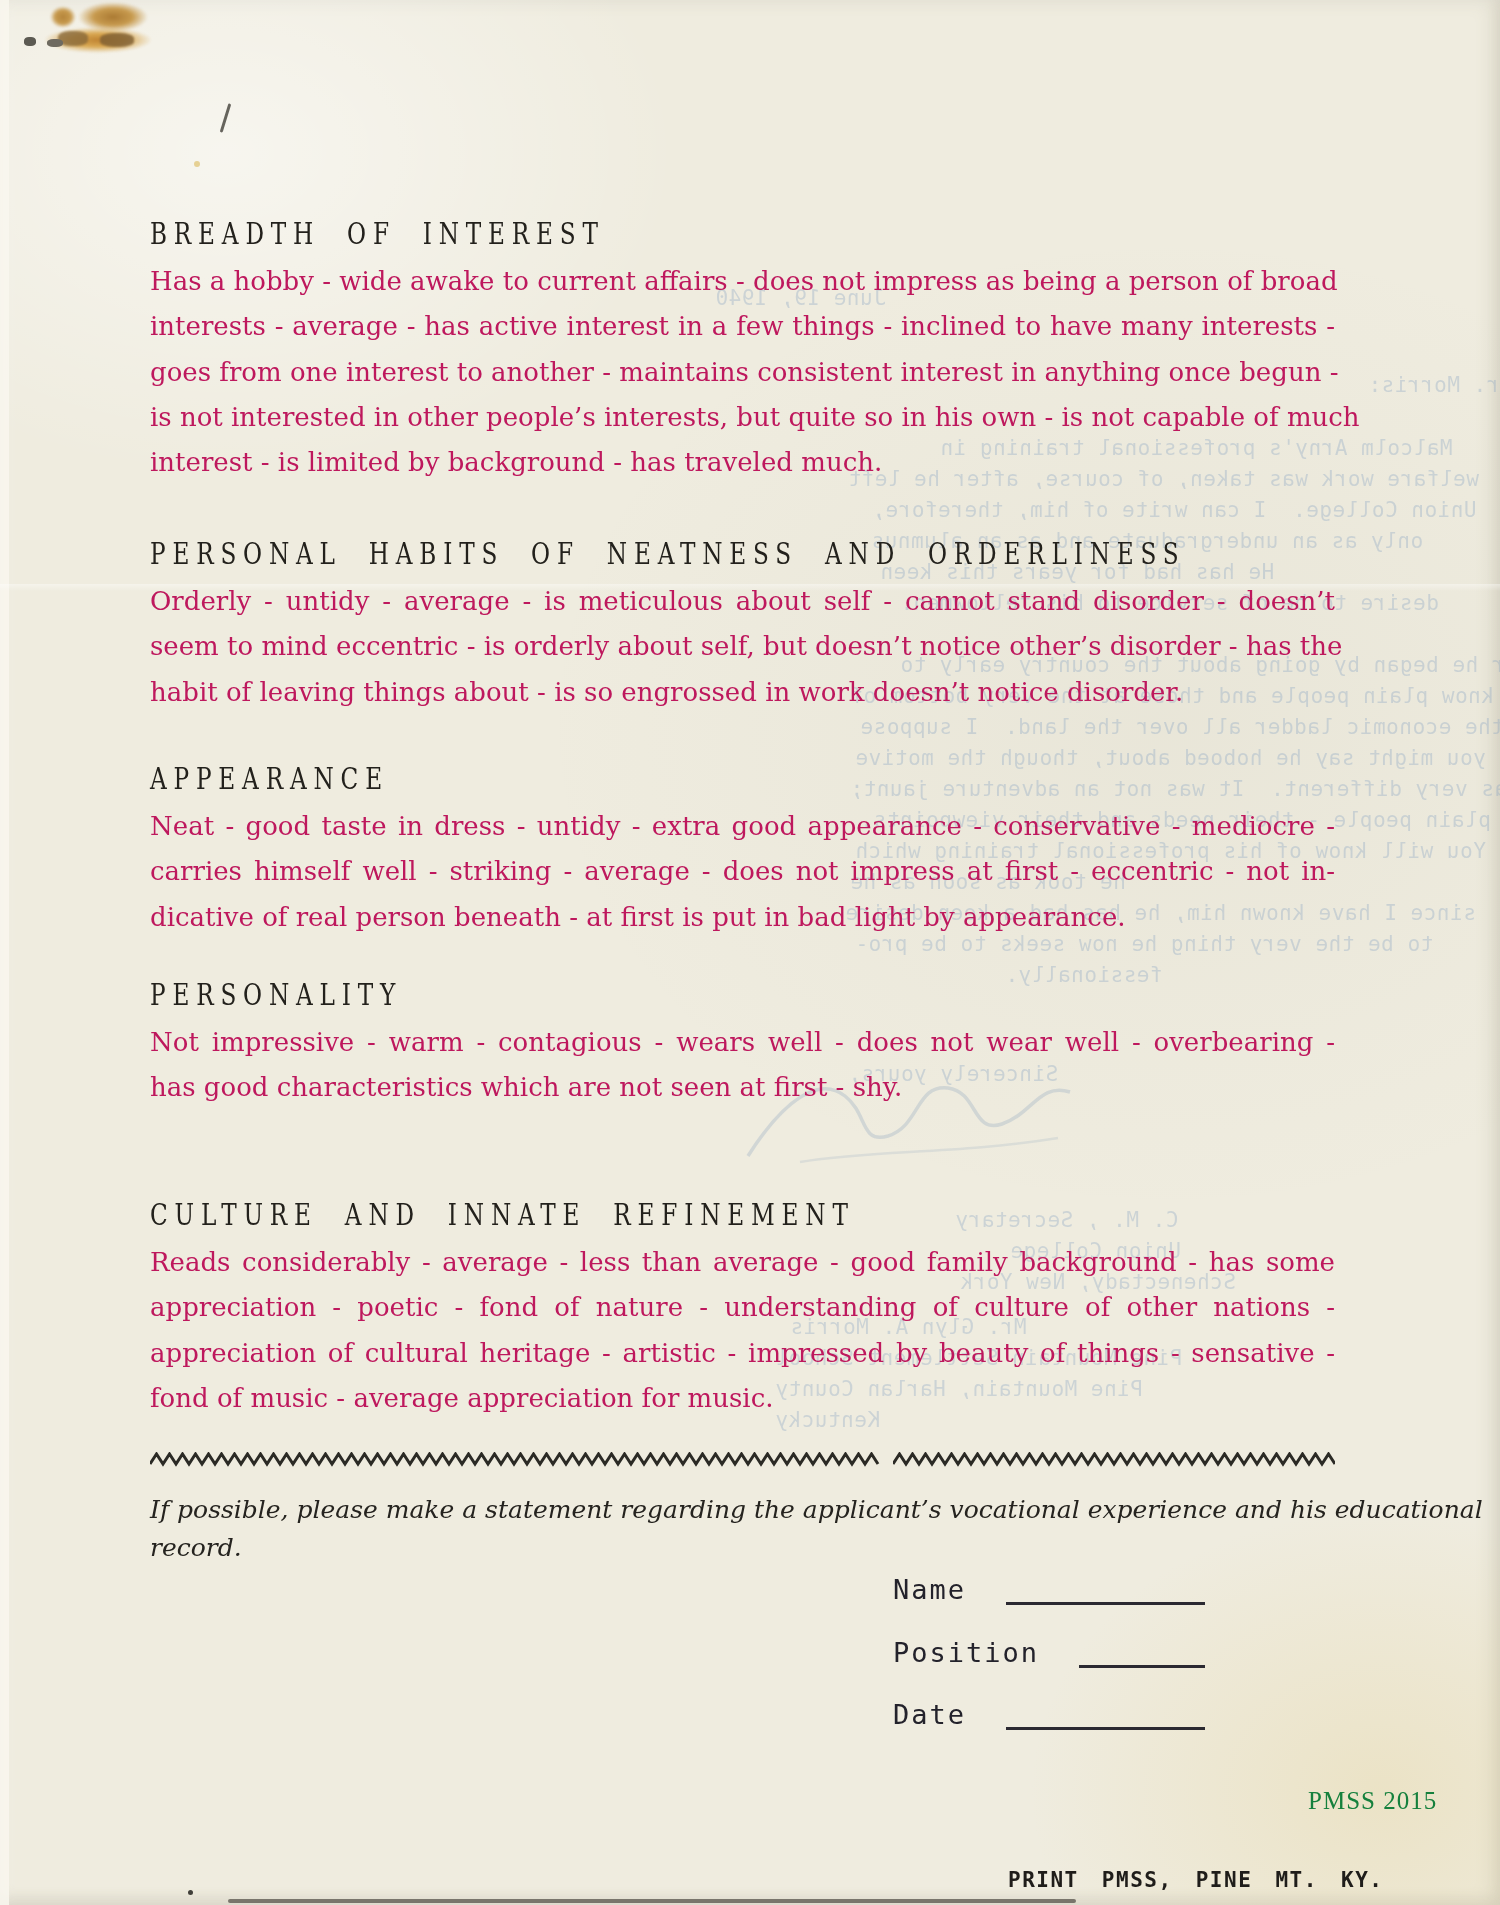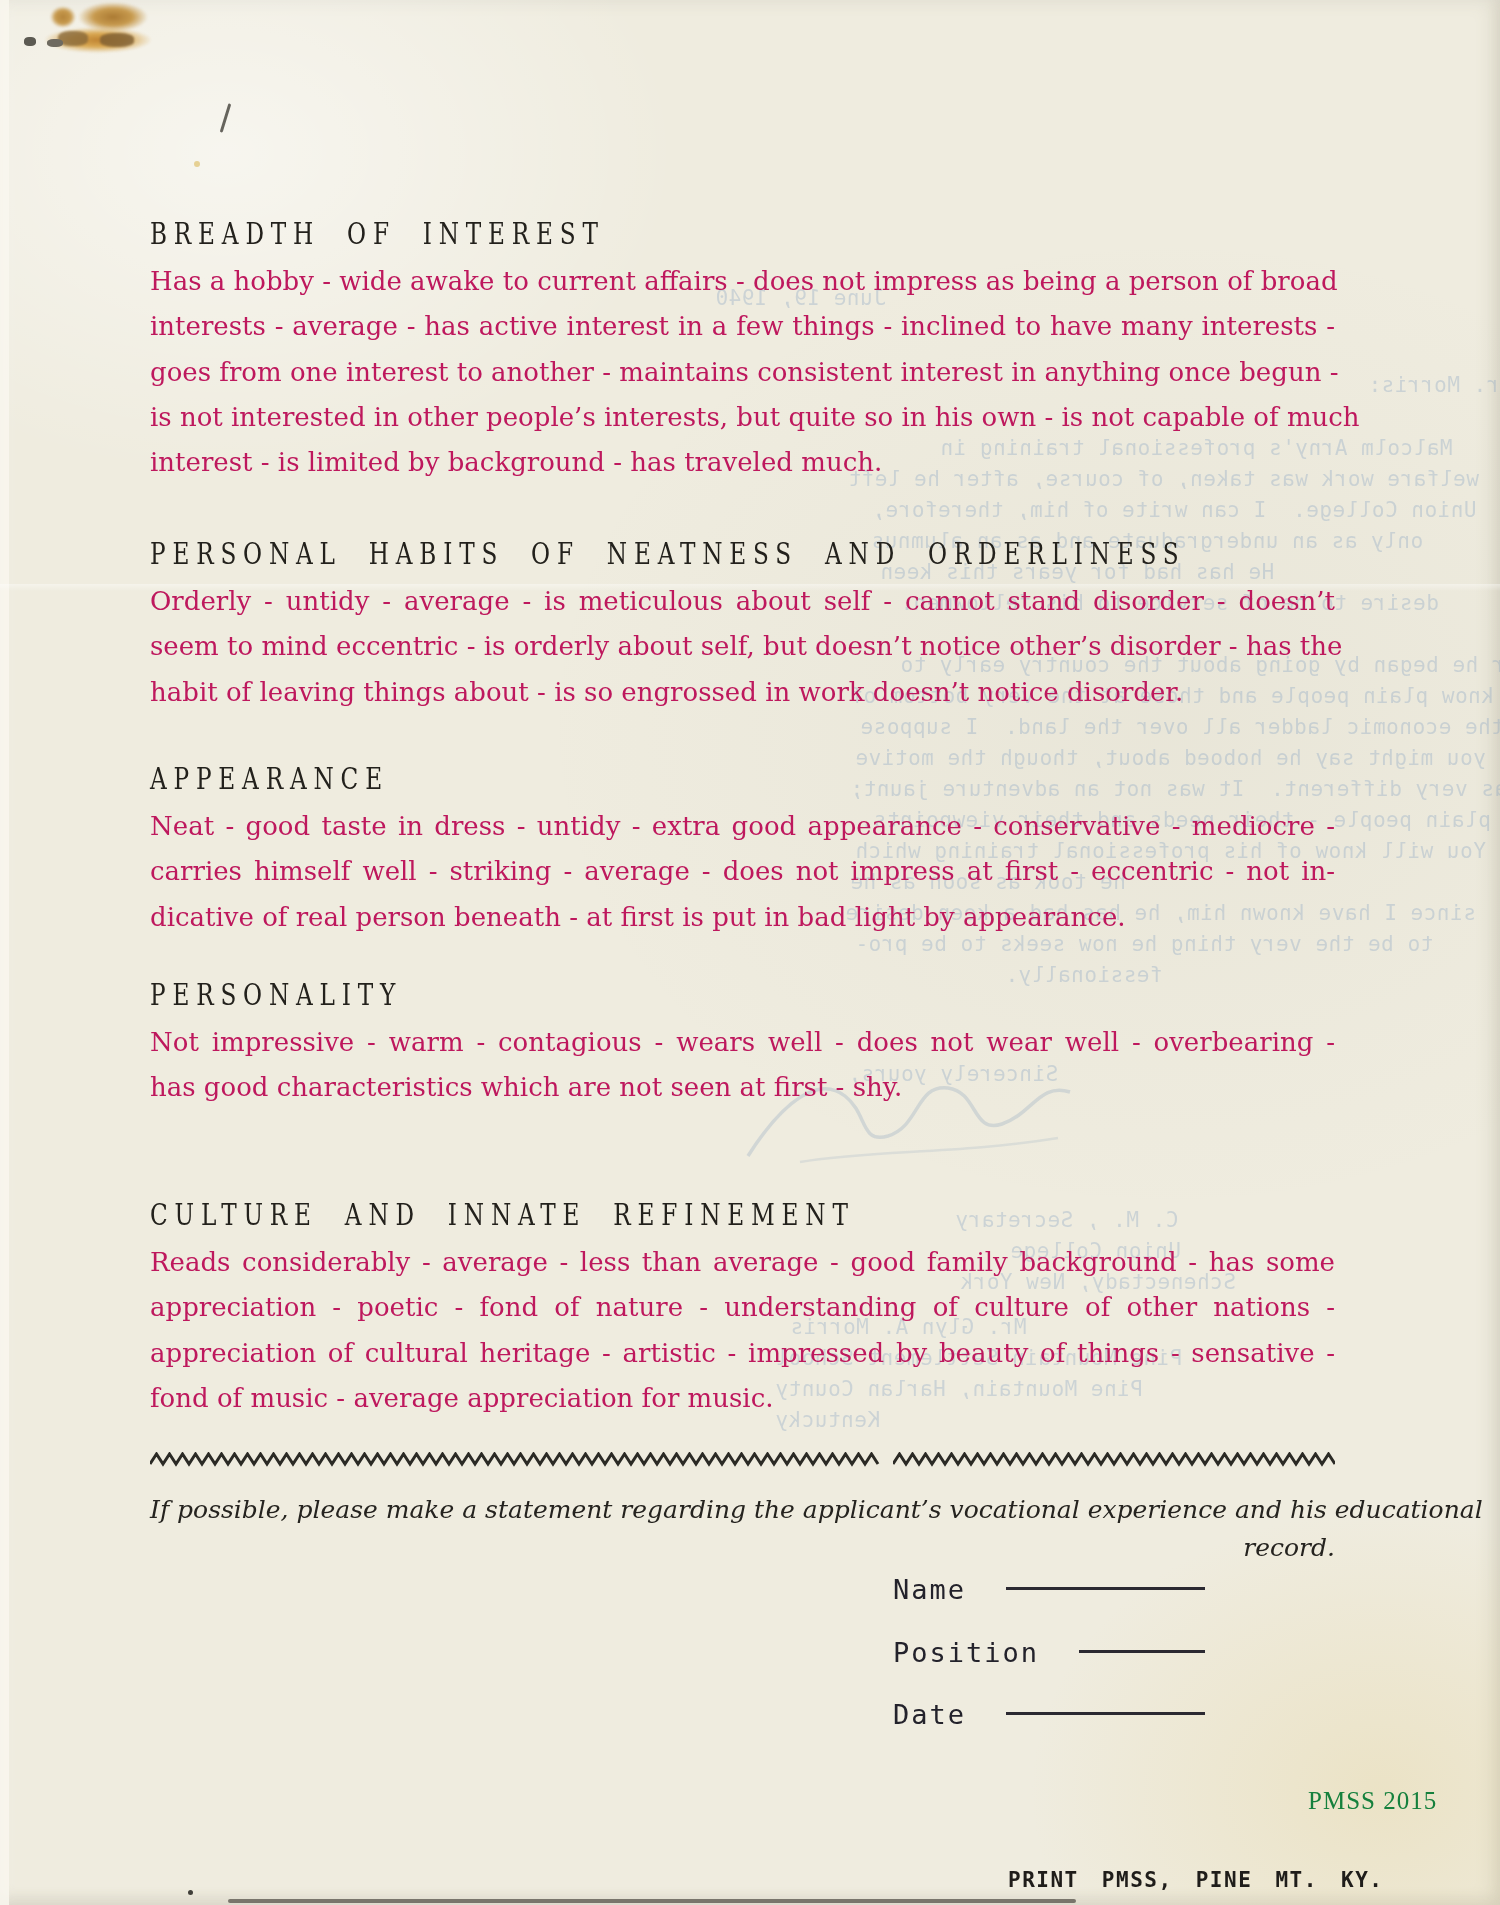--- a/index.html
+++ b/index.html
@@ -61,23 +61,23 @@
   }
   .bodyline.last{text-align-last:left;}
 
   .zig{position:absolute;top:1452px;height:16px;}
   .zig.z1{left:150px;width:730px;}
   .zig.z2{left:893px;width:442px;}
 
   .note{position:absolute;left:150px;top:1491px;width:1185px;
     font-style:italic;font-size:25px;color:#25231f;line-height:37.5px;}
   .note .n1{white-space:nowrap;text-align:justify;text-align-last:justify;}
-  .note .n2{text-align:right;}
-
-  .field-row{position:absolute;left:893px;width:312px;height:38px;display:flex;align-items:center;gap:36px;}
+  .note .n2{text-align:left;}
+
+  .field-row{position:absolute;left:893px;width:312px;height:38px;display:flex;align-items:flex-end;gap:36px;}
   .field-row .flabel{
     font-family:"DejaVu Sans Mono", monospace;font-size:27px;line-height:38px;
     color:#23222b;letter-spacing:2px;font-weight:500;
   }
   .field-row .fline{flex:1;border-bottom:3px solid #2b2931;margin:0 0 4px 4px;}
   .row-name{top:1571px;}
   .row-position{top:1634px;}
   .row-date{top:1696px;}
 
   .watermark{position:absolute;left:1308px;top:1787px;

